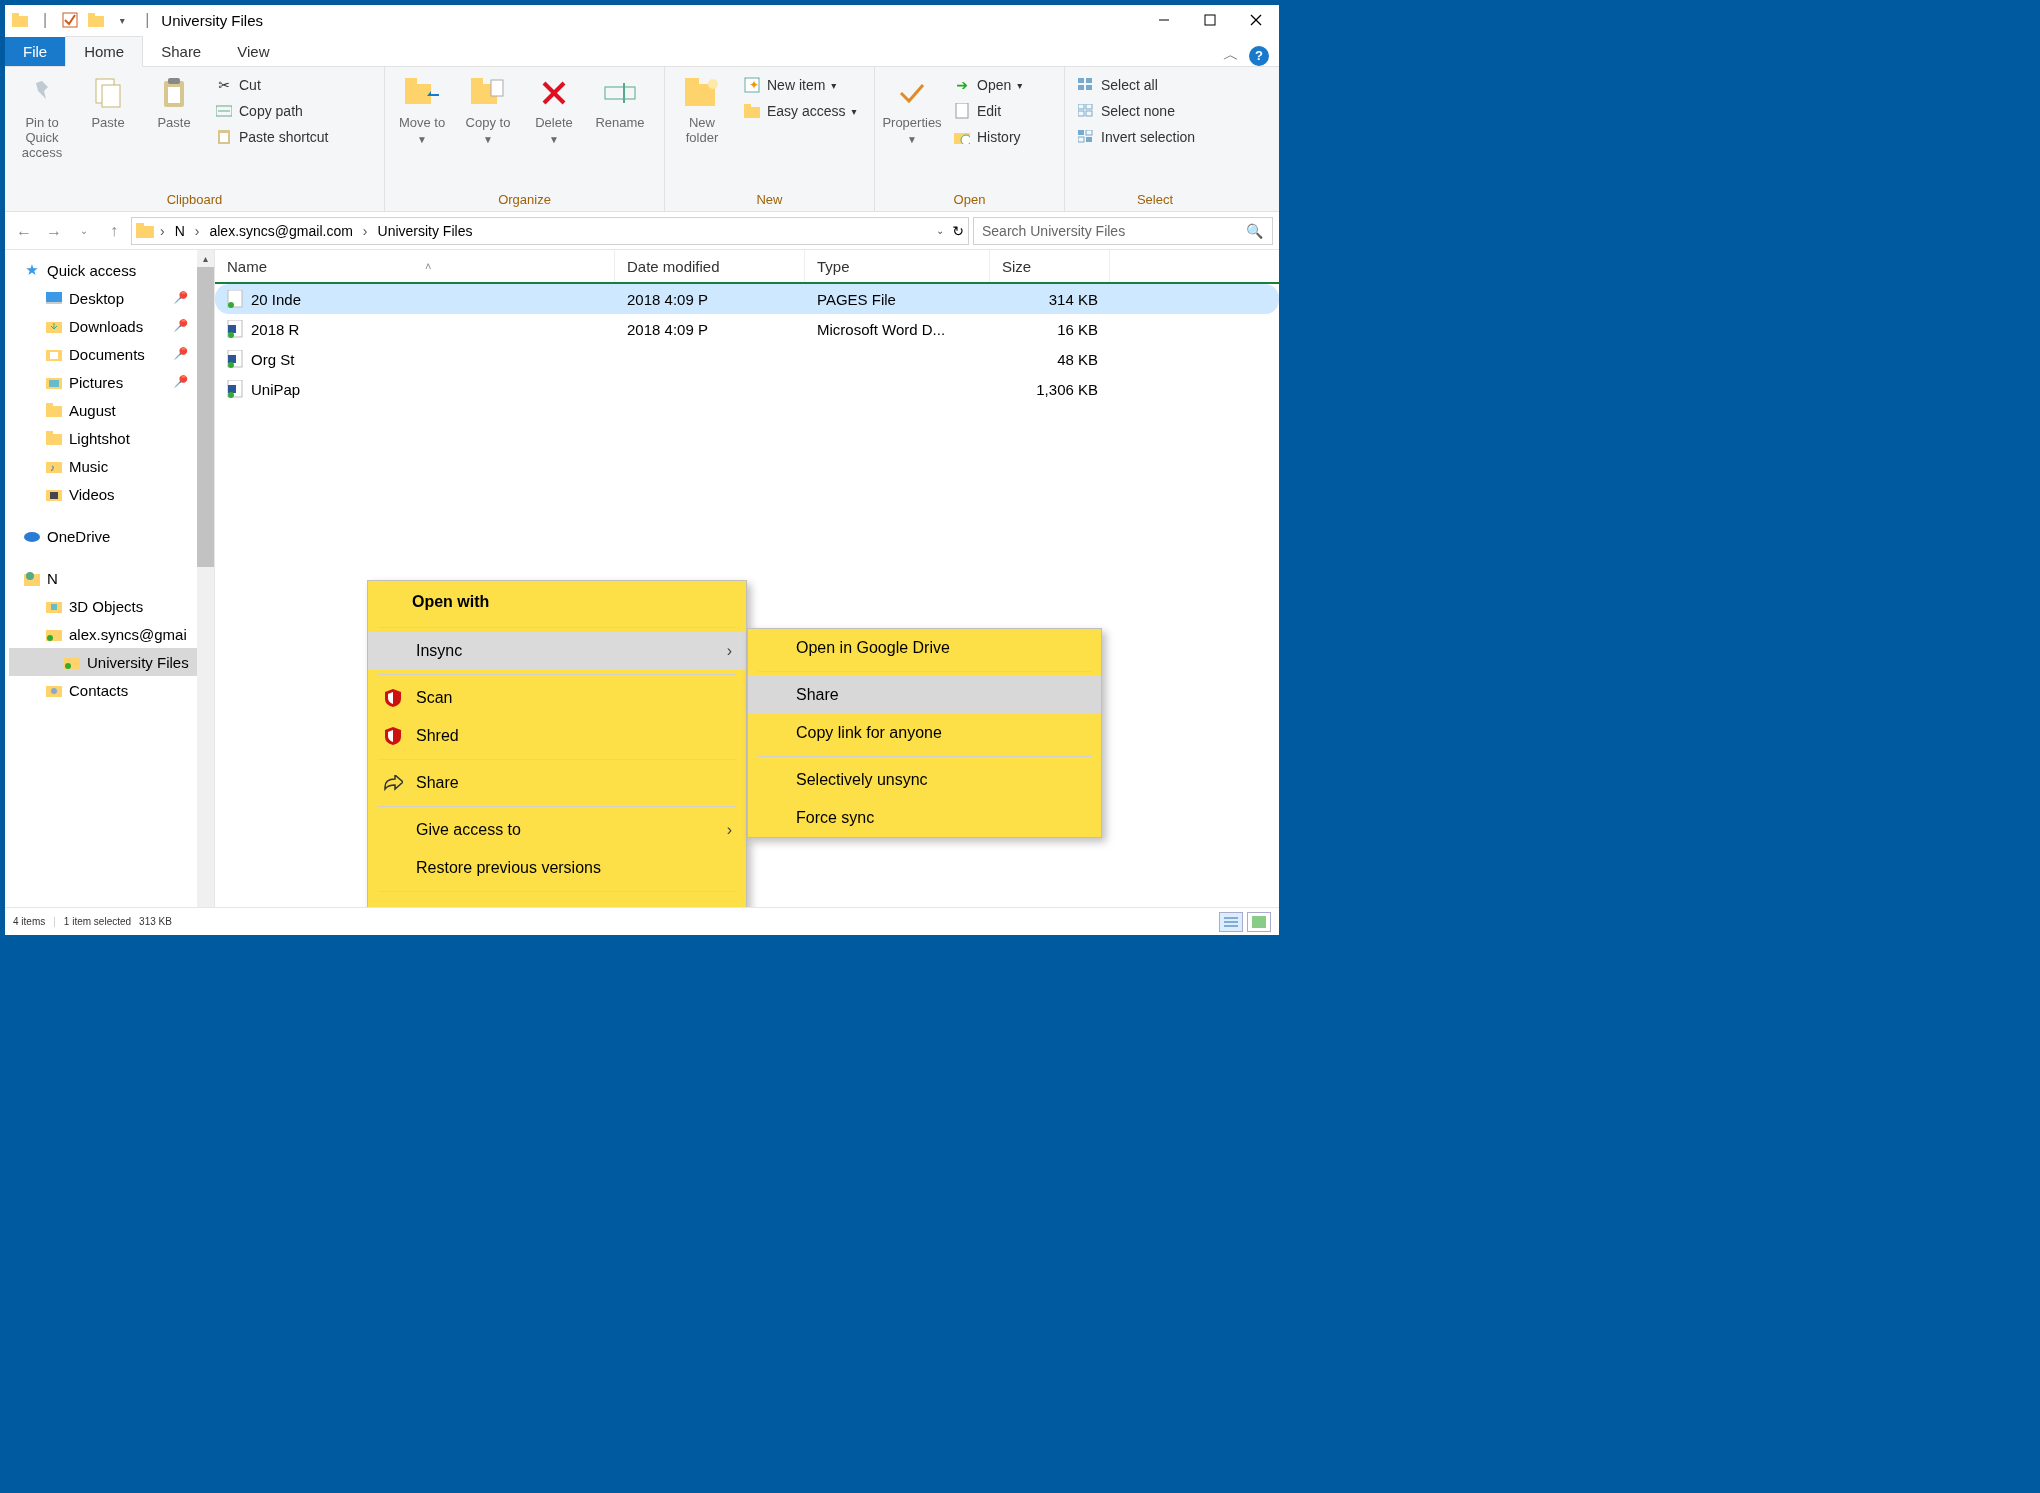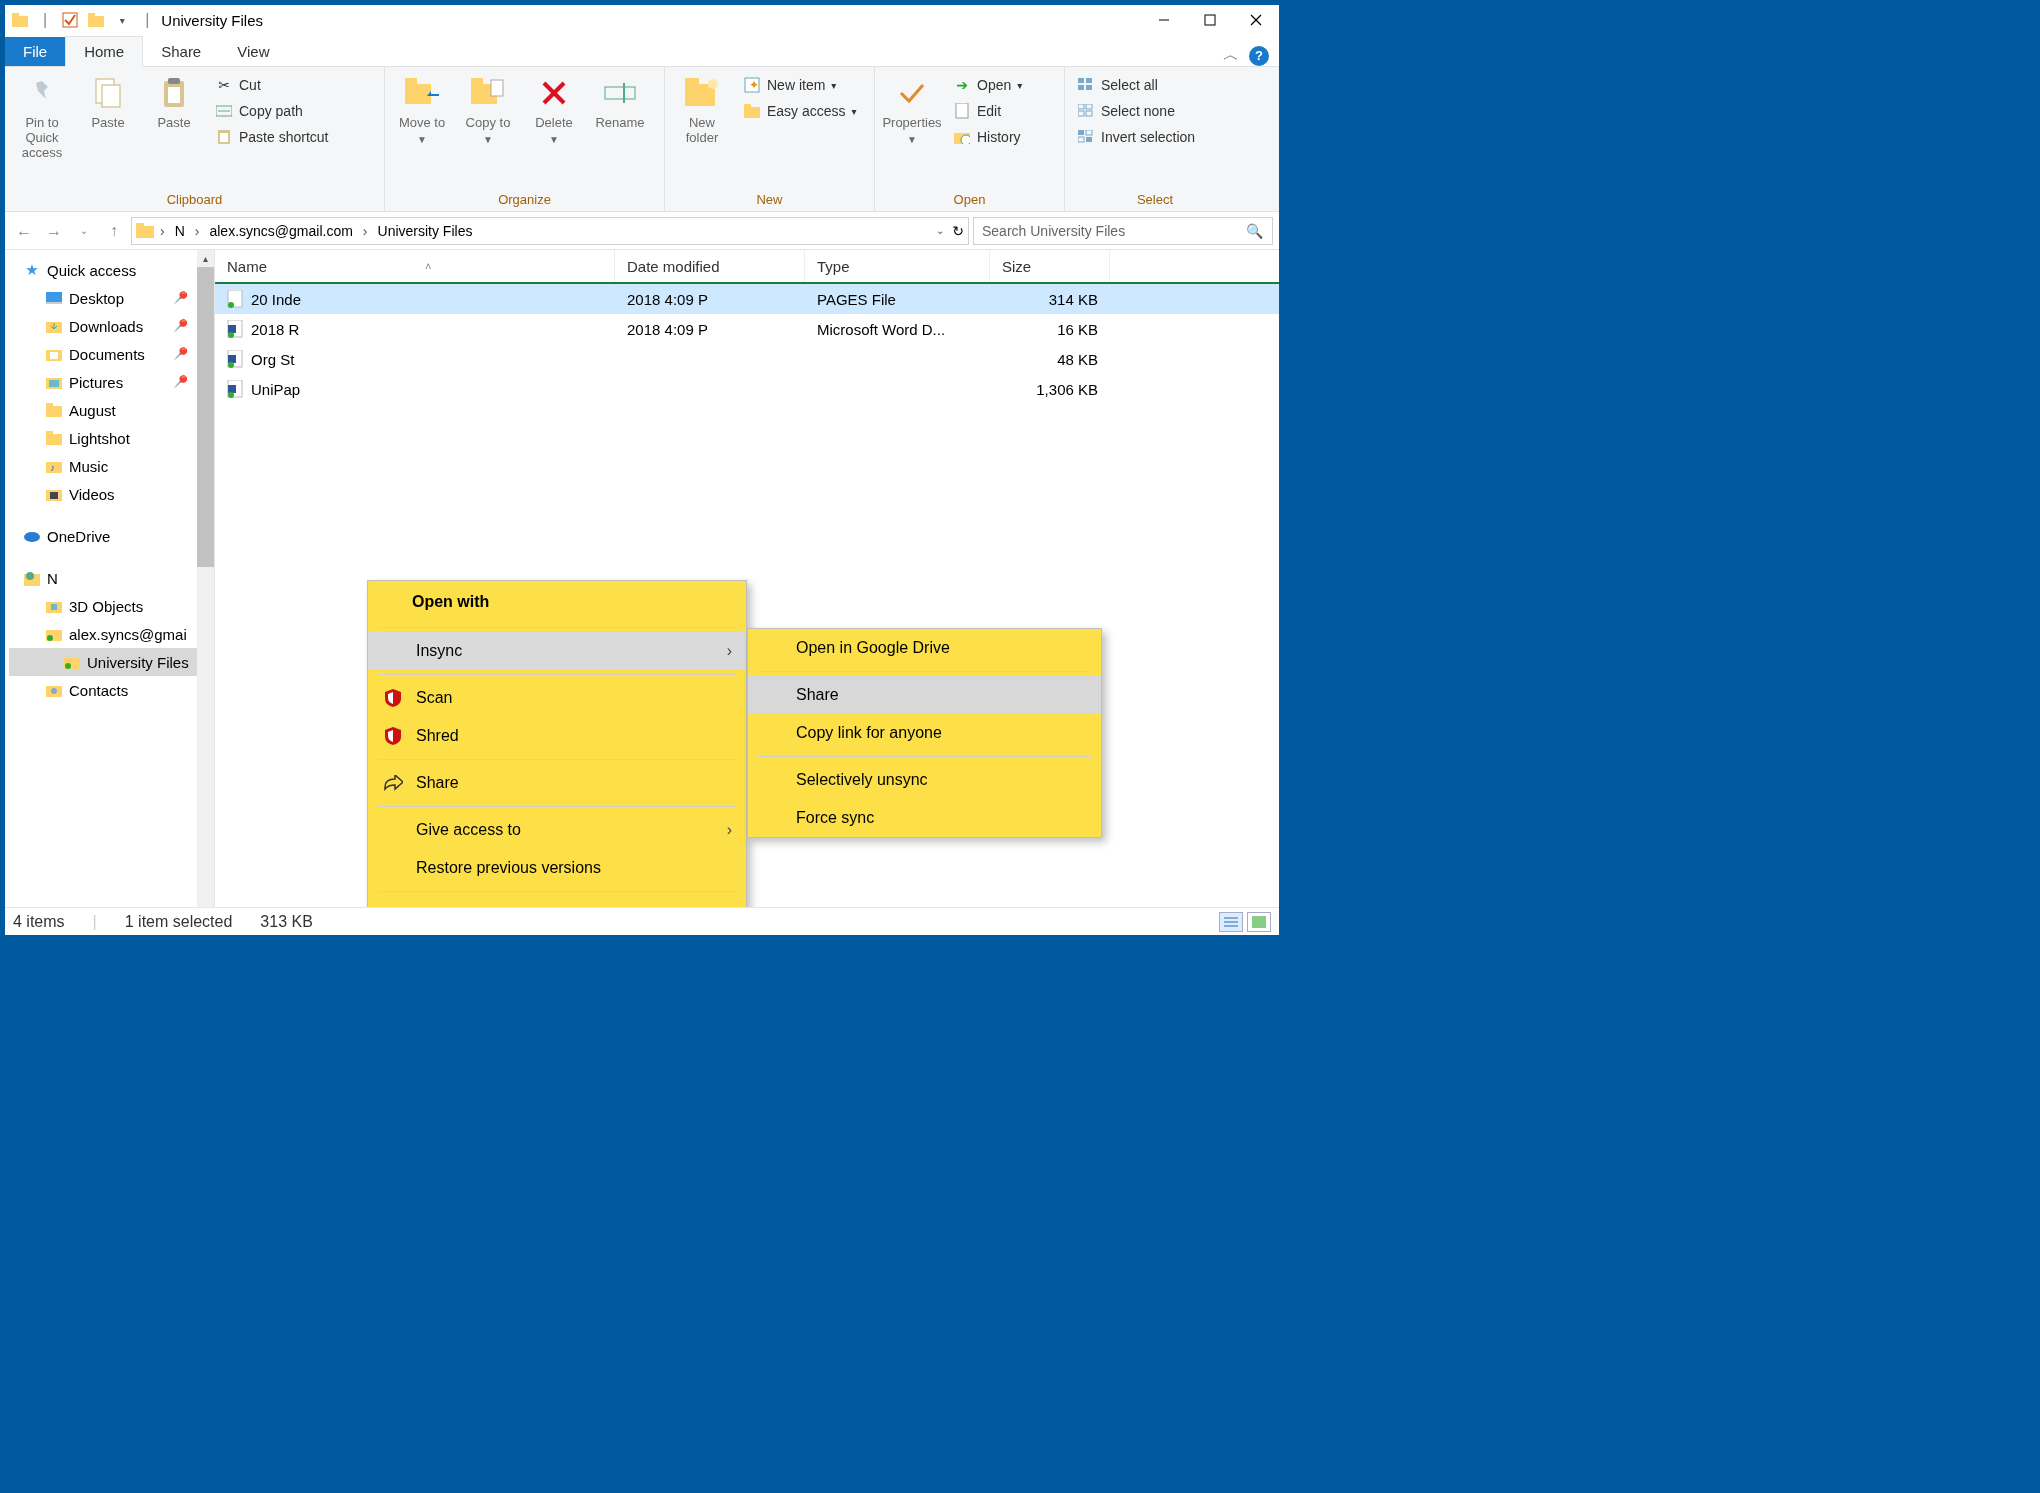--- a/index.html
+++ b/index.html
@@ -52,30 +52,30 @@
   .tnode.l2 { padding-left:36px; }
   .tnode.l3 { padding-left:54px; }
   .tnode.sel { background:#d8d8d8; }
   .tnode .ic { width:18px;height:18px;display:flex;align-items:center;justify-content:center; }
   .pin { margin-left:auto; margin-right:24px; color:#7a7a7a; transform:rotate(45deg); }
 
   .listpane { flex:1; display:flex; flex-direction:column; position:relative; }
   .cols { height:34px; border-bottom:2px solid #15803d; display:flex; align-items:center; font-size:15px; color:#333; }
   .col { padding:0 12px; border-right:1px solid #eee; height:100%; display:flex; align-items:center; gap:6px; }
   .rows { flex:1; }
-  .row { display:flex; align-items:center; height:30px; font-size:15px; }
+  .row { display:flex; align-items:center; height:30px; font-size:15px;border-radius:14px; }
   .row.sel { background:#cde8ff; }
   .cell { padding:0 12px; overflow:hidden; white-space:nowrap; text-overflow:ellipsis; }
   .c-name { width:400px; display:flex; align-items:center; gap:8px; }
   .c-date { width:190px; }
   .c-type { width:185px; }
   .c-size { width:120px; text-align:right; }
 
   
-  .status { height:28px; border-top:1px solid #e6e6e6; display:flex; align-items:center; font-size:16px; color:#333; padding:0 8px; gap:28px; }
+  .status { height:28px; border-top:1px solid #e6e6e6; display:flex; align-items:center; font-size:10px; color:#333; padding:0 8px; gap:8px; }
   .status .sep { color:#ccc; }
   .status-right { margin-left:auto; display:flex; gap:4px; }
   .viewbtn { width:24px;height:20px;border:1px solid #aac; display:flex;align-items:center;justify-content:center; }
 
   
   .ctxmenu { position:absolute; background:#fde047; border:1px solid #bfbfbf; box-shadow:4px 4px 8px rgba(0,0,0,0.25); font-size:16px; z-index:20; }
   .ctxmenu.main { left:362px; top:330px; width:380px; }
   .ctxmenu.sub  { left:742px; top:378px; width:355px; }
   .ctxhdr { font-weight:600; padding:12px 14px 12px 44px; }
   .ctxitem { display:flex; align-items:center; height:38px; padding:0 14px 0 14px; gap:12px; position:relative; }

